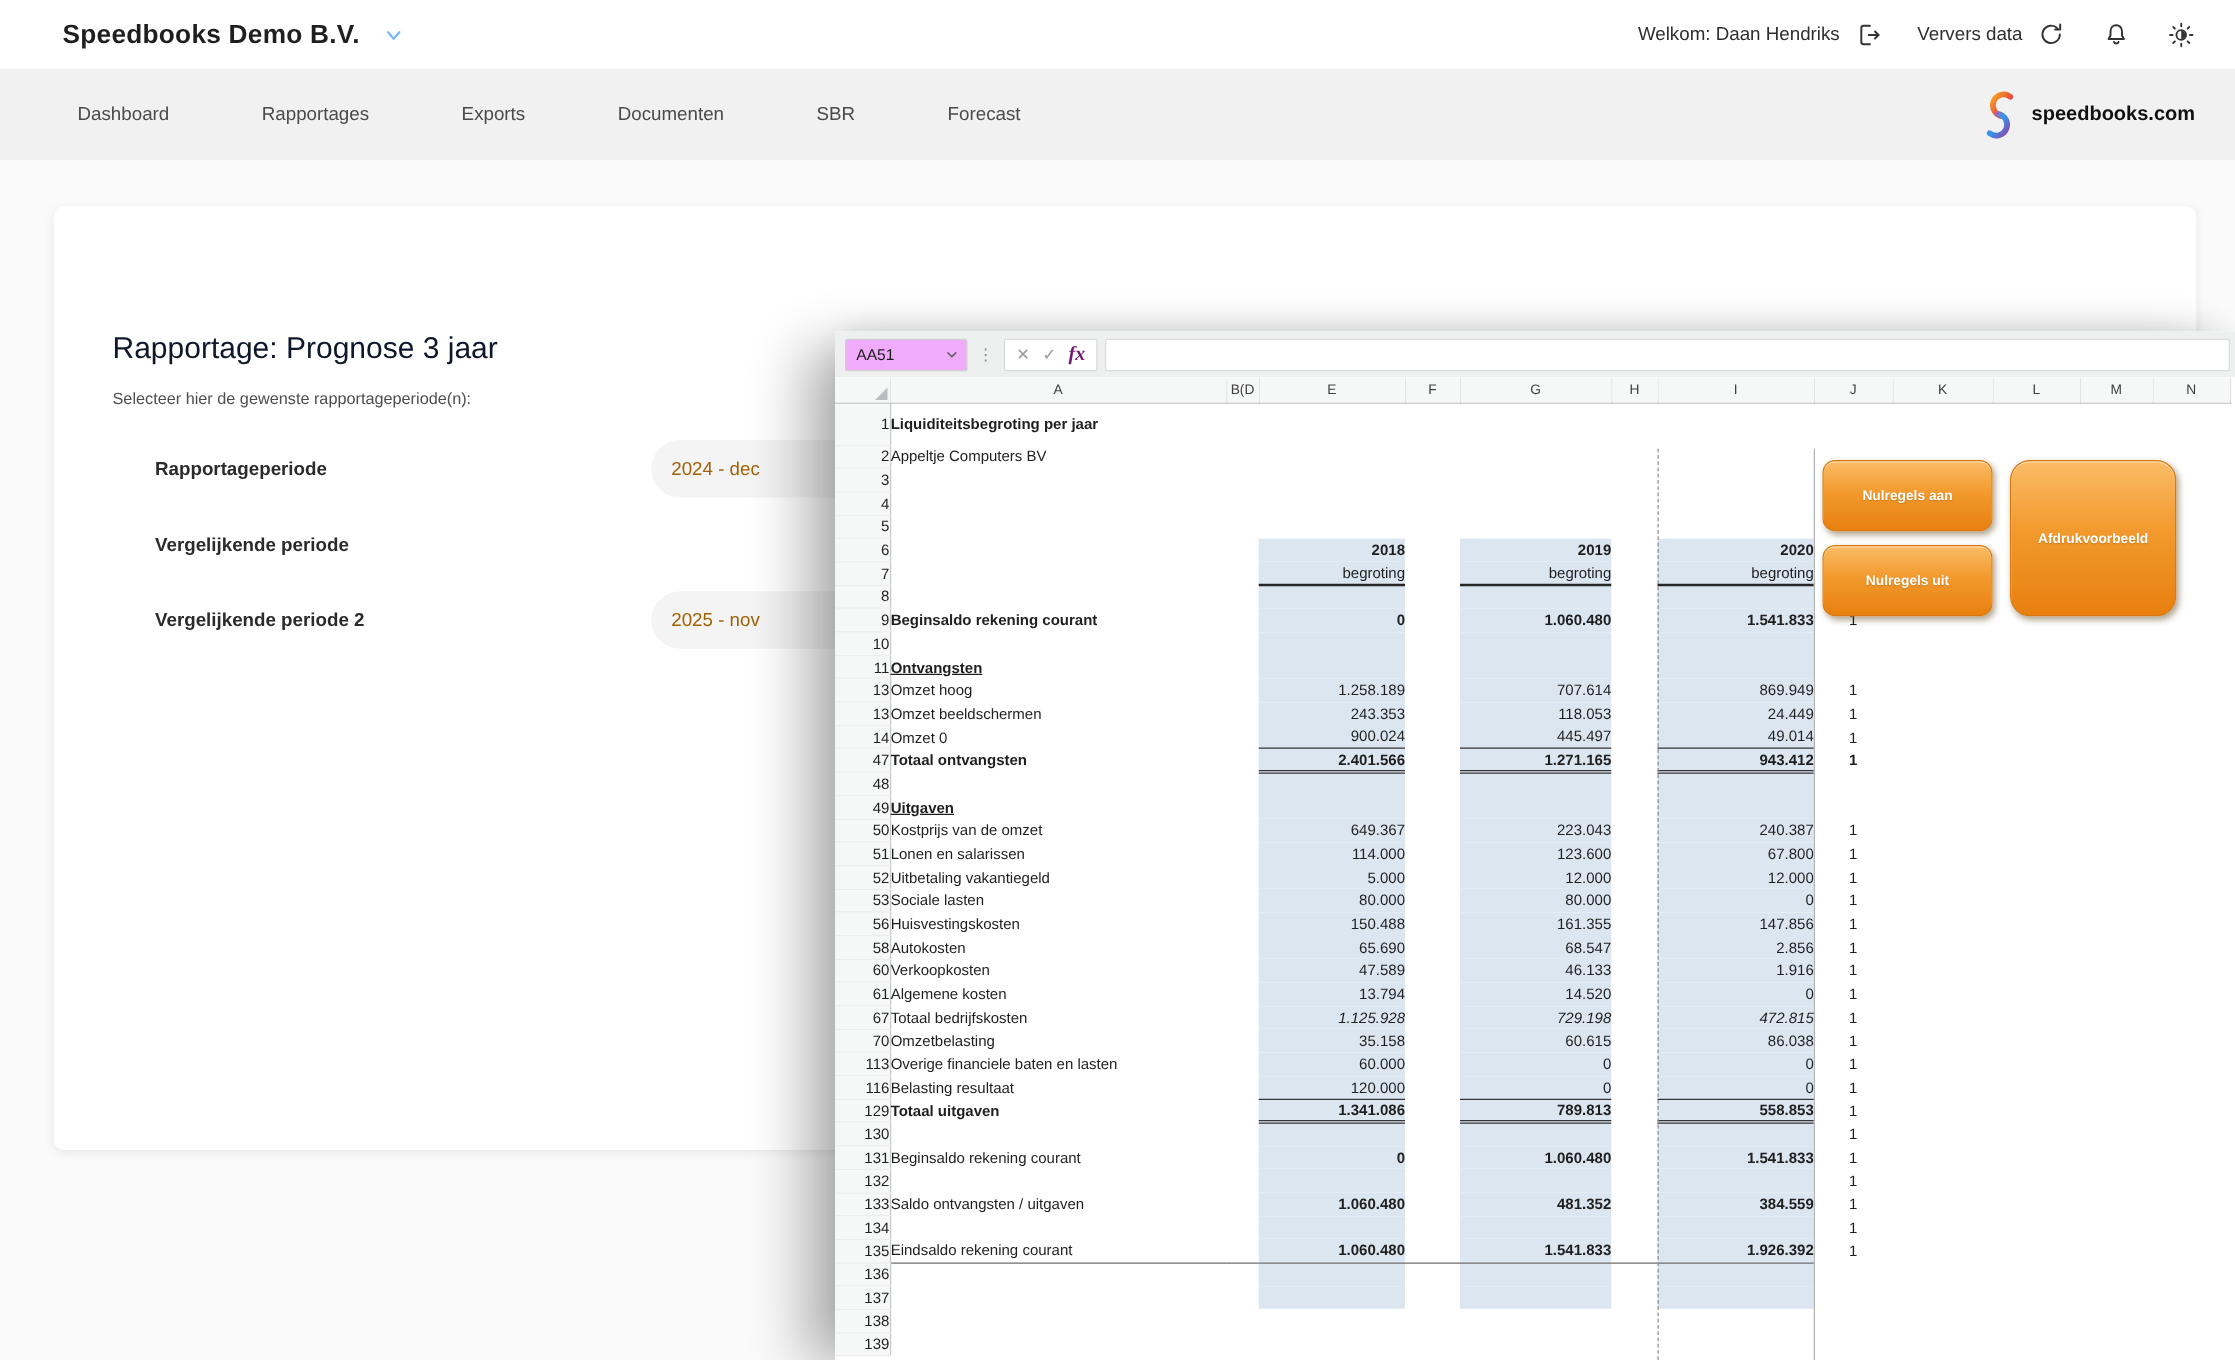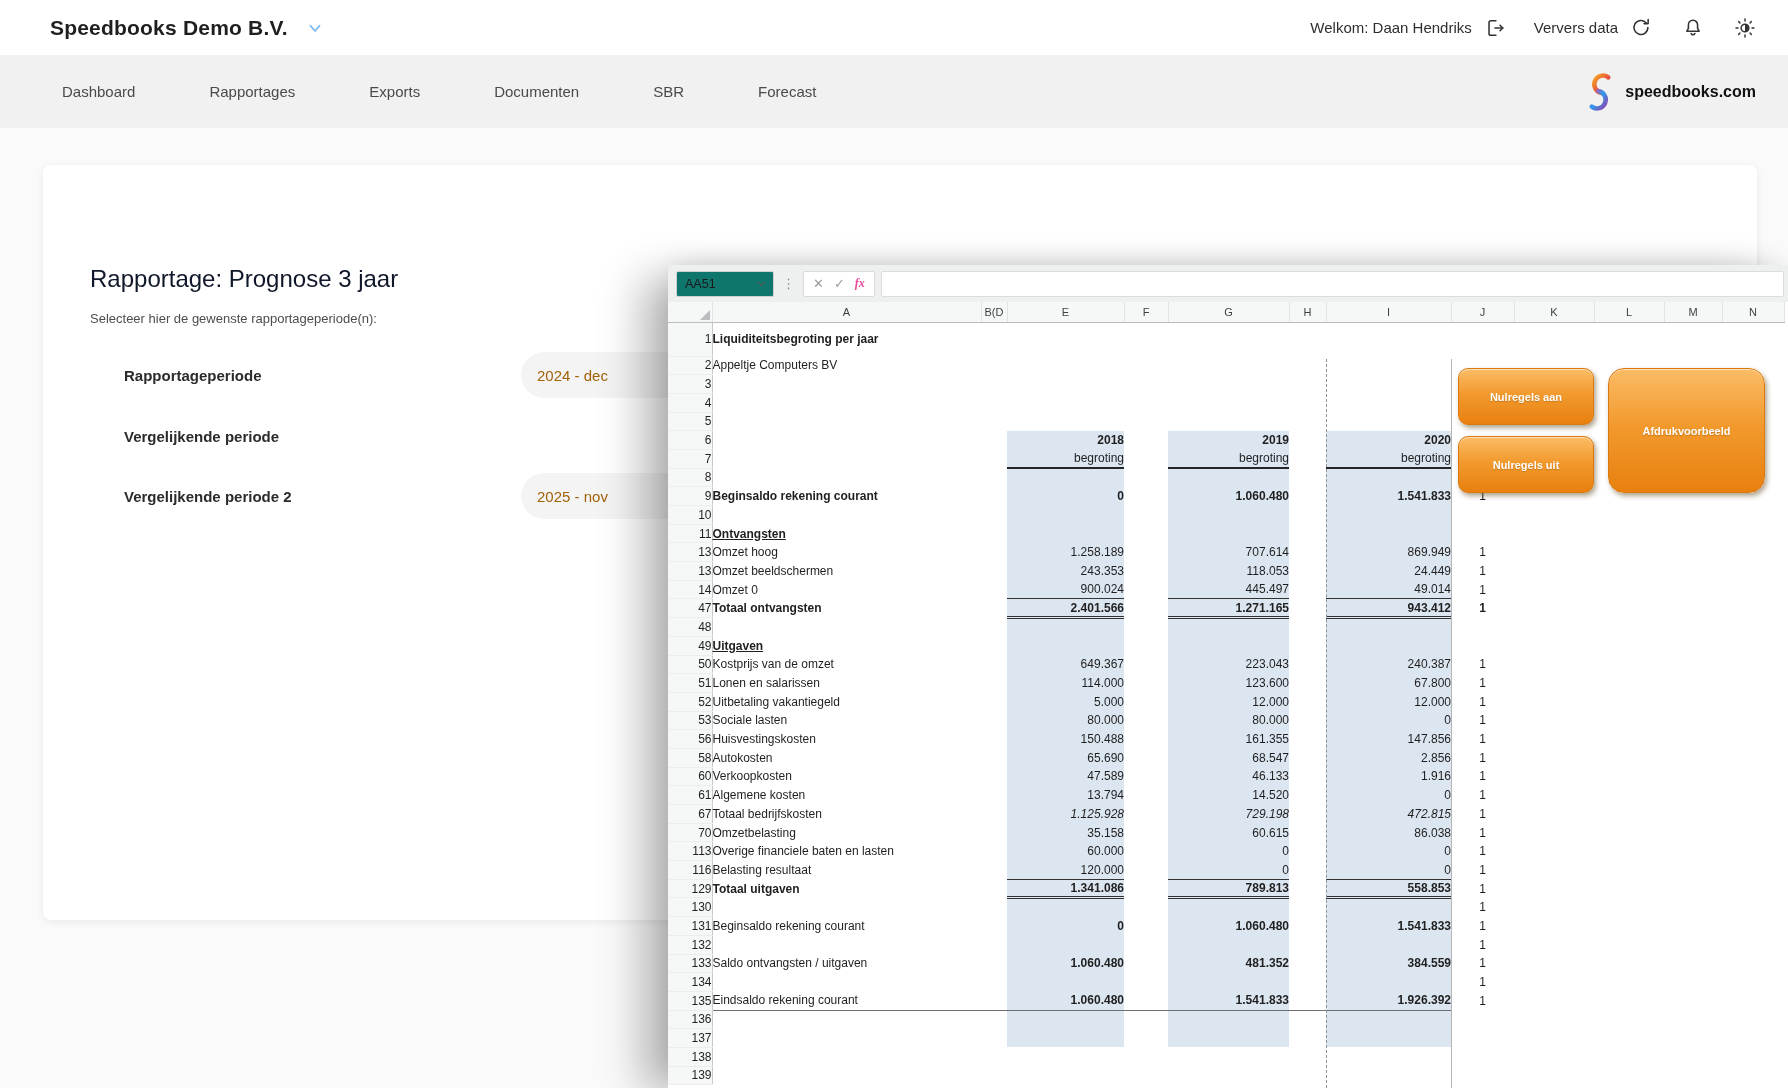--- a/index.html
+++ b/index.html
@@ -31,25 +31,25 @@
   .report-title { position:absolute; left:47px; top:100px; font-size:24px; color:#0f172a; }
   .report-sub { position:absolute; left:47px; top:146px; font-size:13px; color:#4d4d4d; }
   .field-row { position:absolute; left:47px; height:46px; display:flex; align-items:center;margin-left:34px; }
   .field-label { width:397px; font-size:15px; font-weight:bold; color:#2b2b2b; }
   .pill { width:300px; height:46px; background:#f4f4f4; border-radius:23px; display:flex; align-items:center; padding-left:16px; font-size:15px; color:#a16207; cursor:pointer; }
 
   
   .overlay { position:absolute; left:668px; top:265px; width:1120px; height:823px; background:#fff;
              box-shadow:-30px 8px 42px -6px rgba(0,0,0,.30), 0 -8px 26px -10px rgba(0,0,0,.16); }
   .fx-row { position:absolute; left:0; top:0; right:0; height:37px; background:#eef0f0; display:flex; align-items:center; gap:6px; padding:0 4px 0 8px; }
-  .name-box { width:98px; height:26px; background:#0f766e; border:1px solid #cfcfcf; border-radius:2px; display:flex; align-items:center; justify-content:space-between; padding:0 6px 0 8px; font-size:12.5px; color:#1a1a1a; cursor:pointer; }
+  .name-box { width:98px; height:26px; background:#f0abfc; border:1px solid #cfcfcf; border-radius:2px; display:flex; align-items:center; justify-content:space-between; padding:0 6px 0 8px; font-size:12.5px; color:#1a1a1a; cursor:pointer; }
   .vdots { color:#8a8a8a; font-size:13px; padding:0 2px; letter-spacing:0; }
   .fx-btns { height:26px; background:#fff; border:1px solid #dadada; border-radius:2px; display:flex; align-items:center; gap:10px; padding:0 9px; }
   .fx-cancel, .fx-enter { color:#9b9b9b; font-size:13px; cursor:pointer; }
-  .fx-label { font-family:"Liberation Serif", serif; font-style:italic; font-weight:bold; font-size:12px; color:#ec4899; cursor:pointer; }
+  .fx-label { font-family:"Liberation Serif", serif; font-style:italic; font-weight:bold; font-size:16px; color:#701a75; cursor:pointer; }
   .formula-input { flex:1; height:26px; background:#fff; border:1px solid #dcdcdc; border-radius:2px; font-size:12px; padding:0 6px; outline:none; font-family:"Liberation Sans", sans-serif; }
 
   .sheet { position:absolute; left:0; top:37px; right:0; bottom:0; background:#fff; overflow:hidden; }
   table.grid { border-collapse:collapse; table-layout:fixed; width:1116px; }
   table.grid th { height:20px; background:#f6f7f7; font-weight:normal; font-size:11px; color:#3f3f3f; text-align:center;
                   border-bottom:1px solid #bdbdbd; border-right:1px solid #e3e3e3; position:relative; overflow:visible; }
   table.grid td { height:18.7px; font-size:12px; color:#1f1f1f; white-space:nowrap; overflow:visible; padding:0; vertical-align:middle; }
   tr.title-row td { height:34px; }
   td.gutter { background:#f6f7f7; color:#4553ad; font-size:11px; text-align:right; padding-right:5px;
               border-right:1px solid #c9c9c9; border-bottom:1px solid #ededed; overflow:hidden; }
@@ -73,21 +73,21 @@
   .pagebreak-line { position:absolute; left:658px; top:57px; bottom:0; width:0; border-left:1px dashed #8f8f8f; pointer-events:none; }
   .pageedge-line { position:absolute; left:783px; top:57px; bottom:0; width:0; border-left:1px solid #b5b5b5; pointer-events:none; }
 
   .xl-btn { position:absolute; color:#fff; font-weight:bold; font-size:11px; text-align:center; display:flex; align-items:center; justify-content:center;
             background:linear-gradient(180deg,#fbbc66 0%, #f29a2e 45%, #e8800f 100%);
             border:1px solid #d9790f; border-radius:10px; cursor:pointer;
             box-shadow:2px 3px 5px rgba(80,50,5,.45), inset 0 1px 0 rgba(255,255,255,.55);
             text-shadow:0 1px 1px rgba(120,70,0,.35); }
   .btn-aan { left:790px; top:66px; width:136px; height:57px; }
   .btn-uit { left:790px; top:134px; width:136px; height:57px; }
-  .btn-afdruk { left:940px; top:66px; width:157px; height:125px; border-radius:16px; }
+  .btn-afdruk { left:940px; top:66px; width:133px; height:125px; border-radius:16px; }
 
   svg { display:block; }
 </style>
 </head>
 <body>
 
 <div class="topbar">
   <div class="company">
     <span class="name">Speedbooks Demo B.V.</span>
     <span class="iconbtn">

